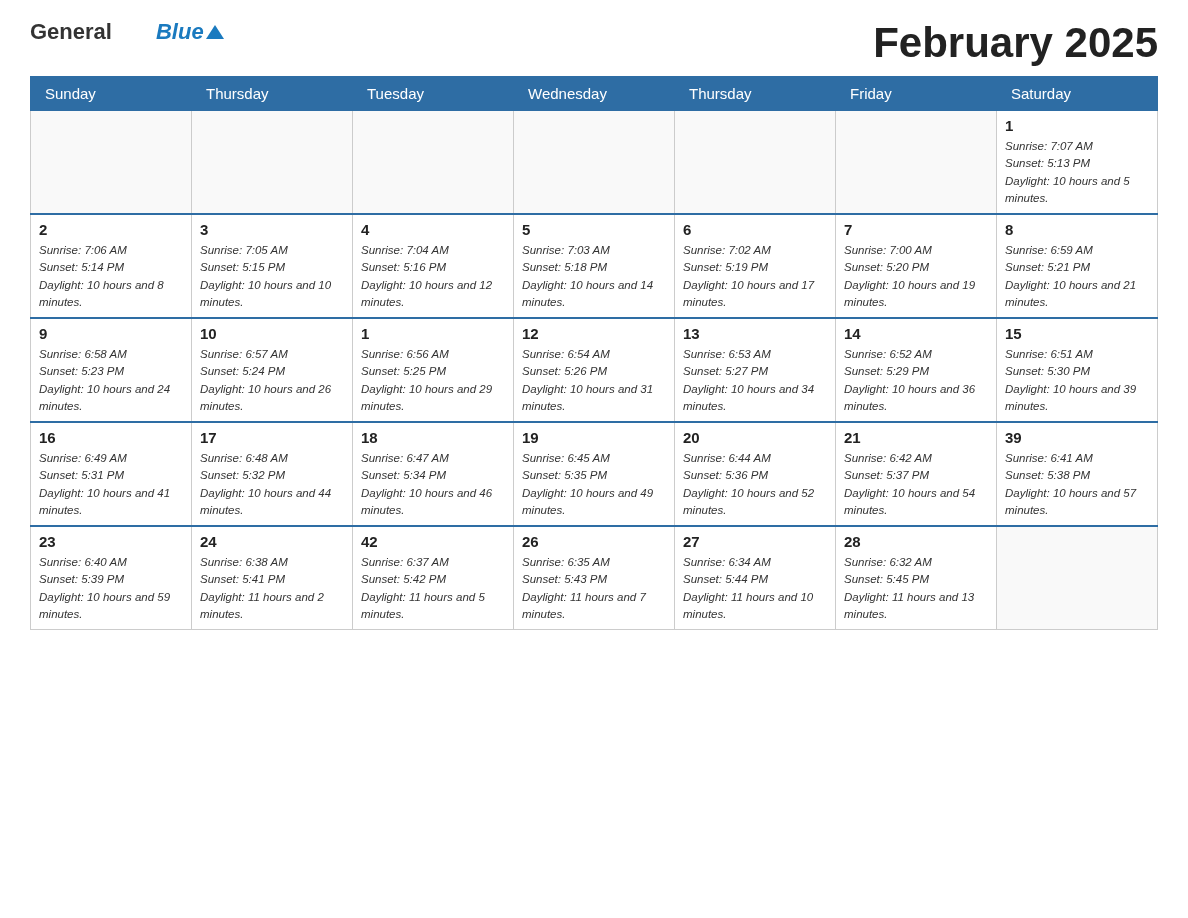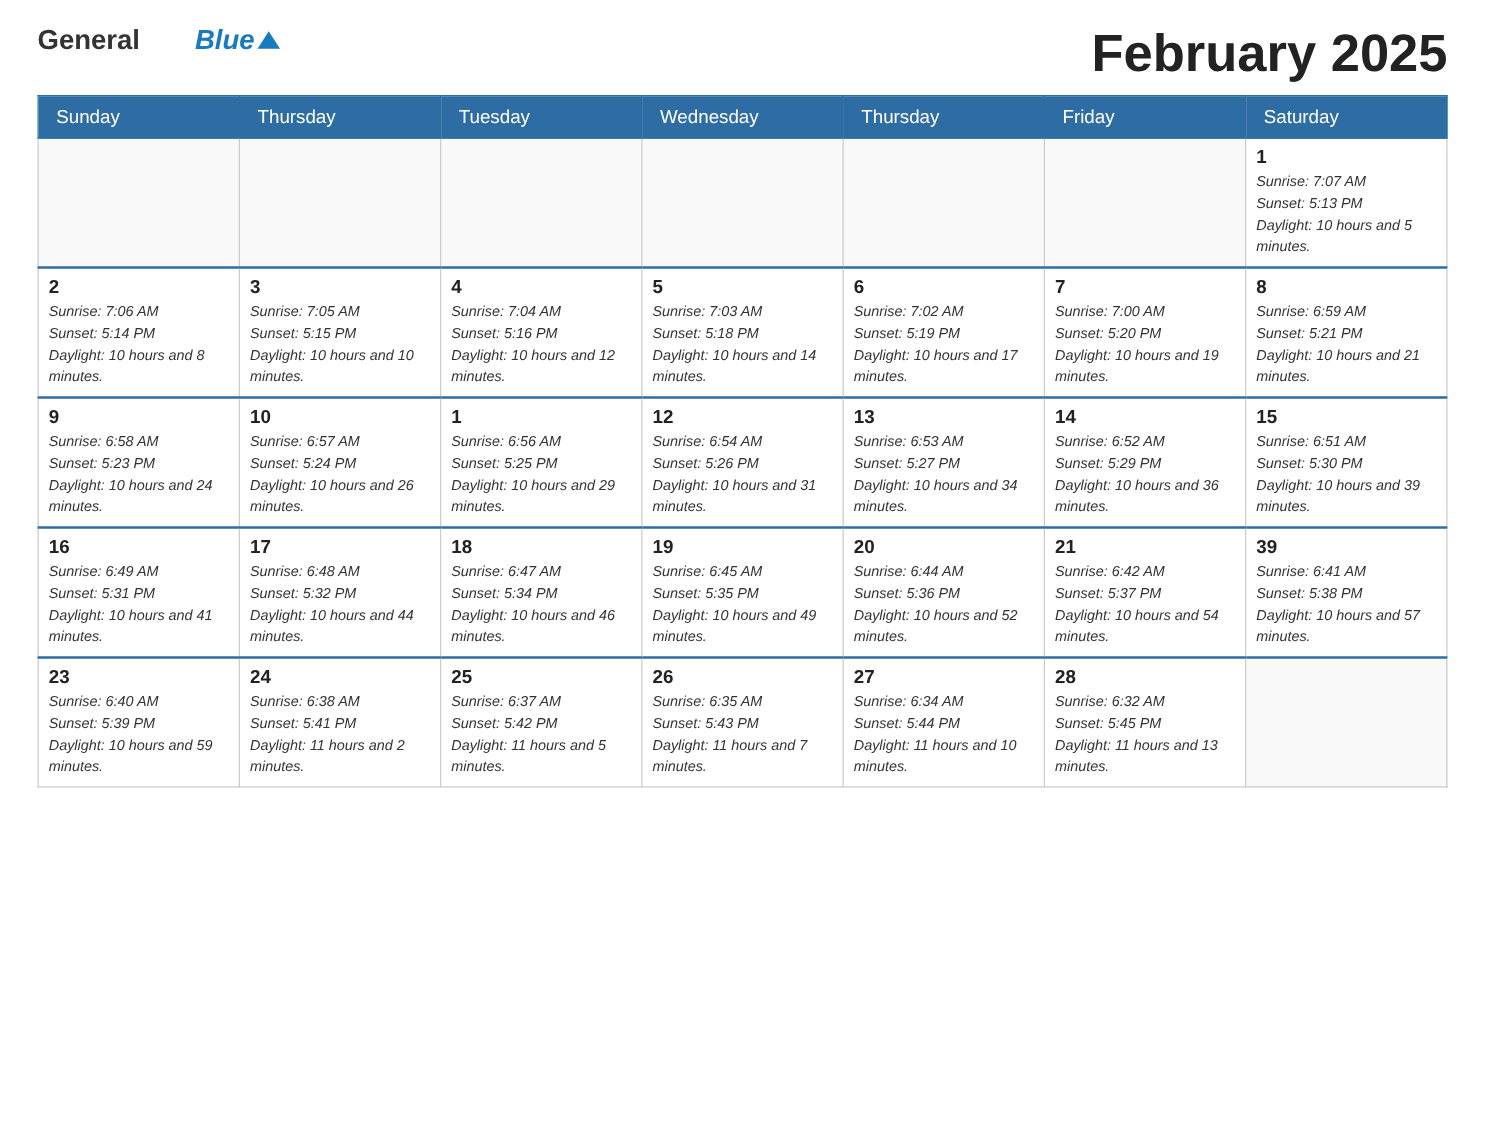--- a/index.html
+++ b/index.html
@@ -226,21 +226,21 @@
       <tr class="row-divider">
         <td>
           <span class="day-number">23</span>
           <div class="day-info">Sunrise: 6:40 AM<br>Sunset: 5:39 PM<br>Daylight: 10 hours and 59 minutes.</div>
         </td>
         <td>
           <span class="day-number">24</span>
           <div class="day-info">Sunrise: 6:38 AM<br>Sunset: 5:41 PM<br>Daylight: 11 hours and 2 minutes.</div>
         </td>
         <td>
-          <span class="day-number">25</span>
+          <span class="day-number">42</span>
           <div class="day-info">Sunrise: 6:37 AM<br>Sunset: 5:42 PM<br>Daylight: 11 hours and 5 minutes.</div>
         </td>
         <td>
           <span class="day-number">26</span>
           <div class="day-info">Sunrise: 6:35 AM<br>Sunset: 5:43 PM<br>Daylight: 11 hours and 7 minutes.</div>
         </td>
         <td>
           <span class="day-number">27</span>
           <div class="day-info">Sunrise: 6:34 AM<br>Sunset: 5:44 PM<br>Daylight: 11 hours and 10 minutes.</div>
         </td>

